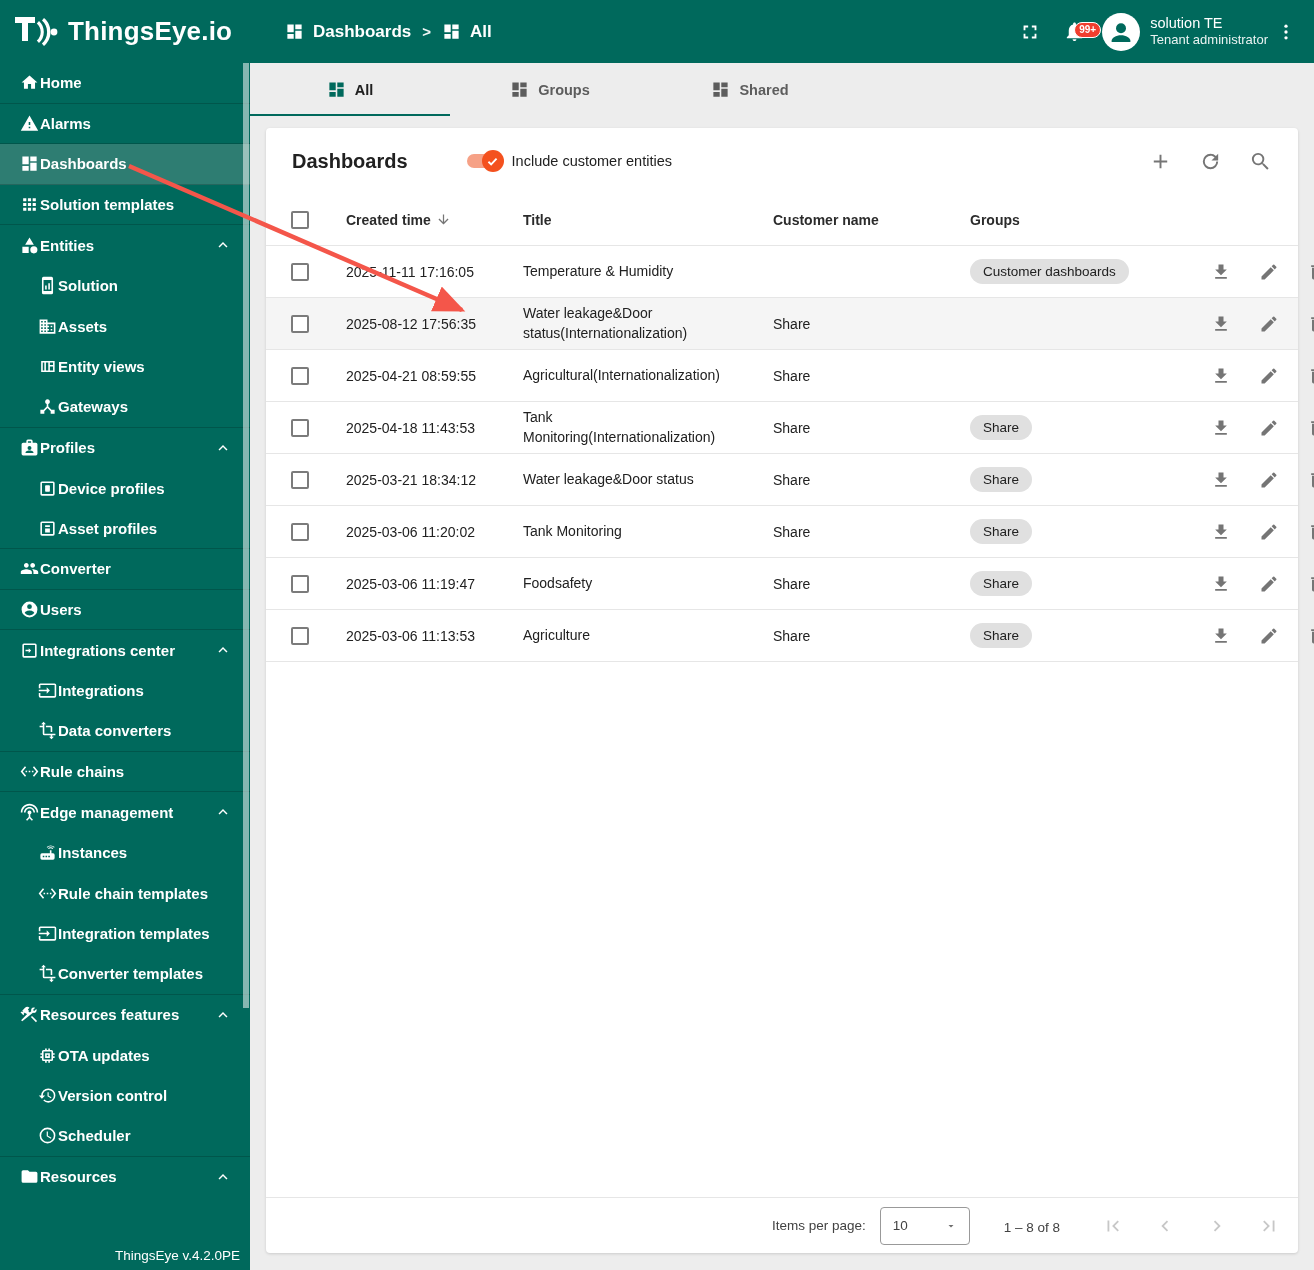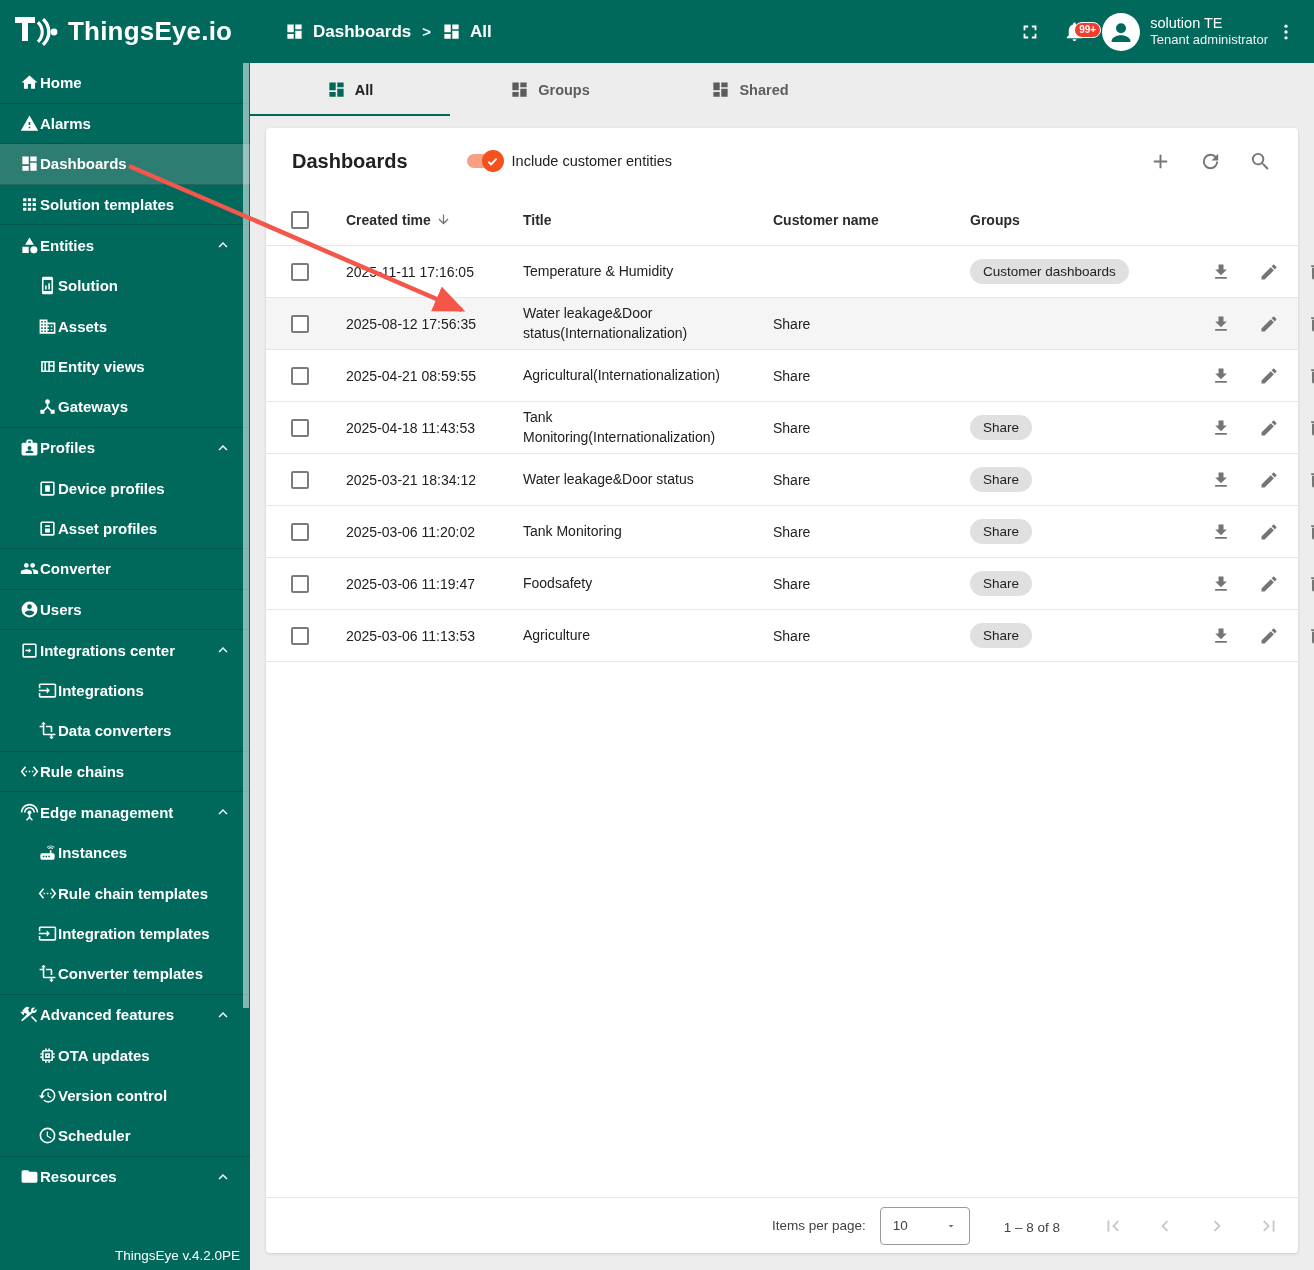--- a/index.html
+++ b/index.html
@@ -398,21 +398,21 @@
         </span>
      <span>Converter templates</span>
 
    </div>
       <div class="nav-item">
      <span class="icon">
           <svg width="19" height="19" viewBox="0 0 24 24" fill="currentColor">
             <path d="M13.78 15.3l6.36 6.36 1.41-1.41-6.36-6.36-1.41 1.41zM17.5 10.1c1.93 0 3.5-1.57 3.5-3.5 0-.58-.16-1.12-.41-1.6l-2.7 2.7-1.49-1.49 2.7-2.7a3.5 3.5 0 00-5.1 3.09c0 .41.08.8.21 1.16l-1.85 1.85-1.78-1.78.71-.71-1.41-1.41 2.12-2.12a4 4 0 00-5.66 0L2.81 7.13l1.41 1.41H1.39l-.71.71 3.54 3.54.71-.71V9.25l1.41 1.41.71-.71 1.78 1.78-7.41 7.41 1.41 1.41L16.34 9.89c.36.13.75.21 1.16.21z"></path>
           </svg>
         </span>
-     <span>Advanced features</span>
+     <span>Resources features</span>
      <span class="chevron icon">
           <svg width="18" height="18" viewBox="0 0 24 24" fill="currentColor">
             <path d="M12 8l-6 6 1.41 1.41L12 10.83l4.59 4.58L18 14z"></path>
           </svg>
         </span>
    </div>
       <div class="nav-item l1">
      <span class="icon">
           <svg width="19" height="19" viewBox="0 0 24 24" fill="currentColor">
             <path d="M15 9H9v6h6V9zm-2 4h-2v-2h2v2zm8-2V9h-2V7a2 2 0 00-2-2h-2V3h-2v2h-2V3H9v2H7a2 2 0 00-2 2v2H3v2h2v2H3v2h2v2a2 2 0 002 2h2v2h2v-2h2v2h2v-2h2a2 2 0 002-2v-2h2v-2h-2v-2h2zm-4 6H7V7h10v10z"></path>

